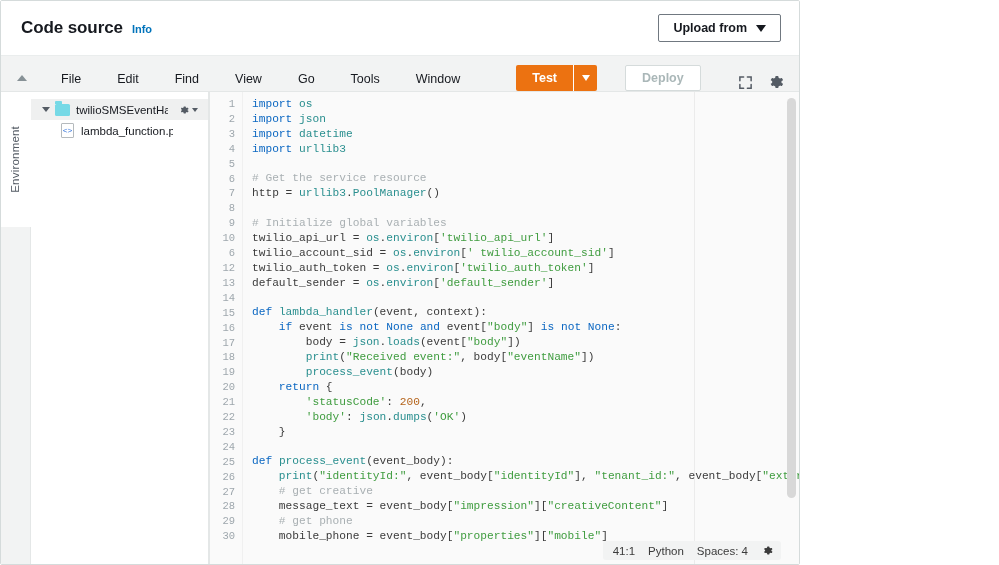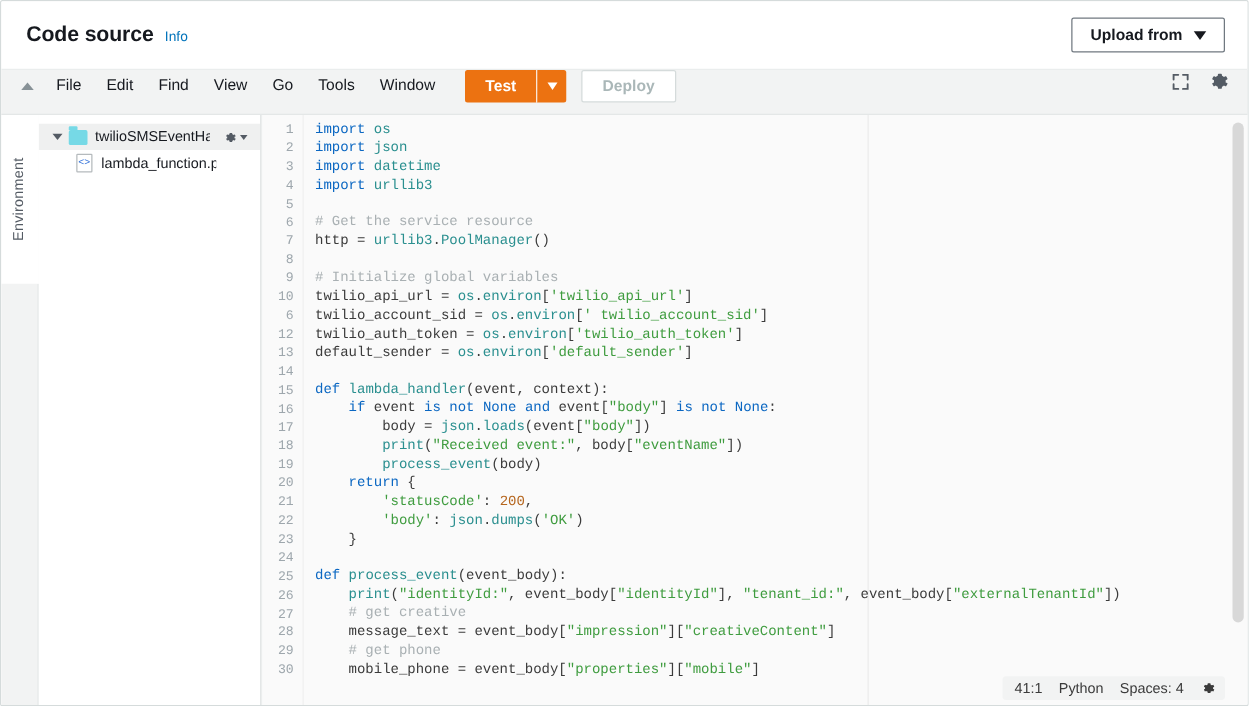--- a/index.html
+++ b/index.html
@@ -4,21 +4,21 @@
 <style>
   * { box-sizing: border-box; margin: 0; padding: 0; }
   html, body {
     width: 999px; height: 565px;
     font-family: "Liberation Sans", sans-serif;
     background: #ffffff;
     overflow: hidden;
   }
   #app {
     position: relative;
-    width: 999px; height: 565px;
+    width: 800px; height: 565px;
     background: #ffffff;
     border: 1px solid #d5dbdb;
     border-radius: 2px;
     overflow: hidden;
   }
 
   
   .panel-header {
     height: 55px;
     display: flex;
@@ -30,21 +30,21 @@
   }
   .panel-title-wrap { display: flex; align-items: baseline; gap: 9px; }
   .panel-title {
     font-size: 17px;
     font-weight: bold;
     color: #16191f;
     letter-spacing: -0.1px;
   }
   .info-link {
     font-size: 11px;
-    font-weight: normal;
+    font-weight: bold;
     color: #0073bb;
     cursor: pointer;
   }
   .upload-btn {
     display: flex;
     align-items: center;
     gap: 9px;
     height: 28px;
     padding: 0 14px;
     background: #ffffff;
@@ -60,25 +60,26 @@
     width: 0; height: 0;
     border-left: 5px solid transparent;
     border-right: 5px solid transparent;
     border-top: 7px solid #16191f;
   }
 
   
   .menubar {
     height: 36px;
     display: flex;
-    align-items: flex-start;
+    align-items: flex-end;
     background: #f2f3f3;
     border-bottom: 1px solid #e4e7e7;
     padding-left: 8px;
     padding-right: 10px;
+    gap: 16px;
   }
   .collapse-arrow {
     width: 26px; height: 26px;
     display: flex; align-items: center; justify-content: center;
     cursor: pointer;
   }
   .collapse-arrow i {
     width: 0; height: 0;
     border-left: 5px solid transparent;
     border-right: 5px solid transparent;

